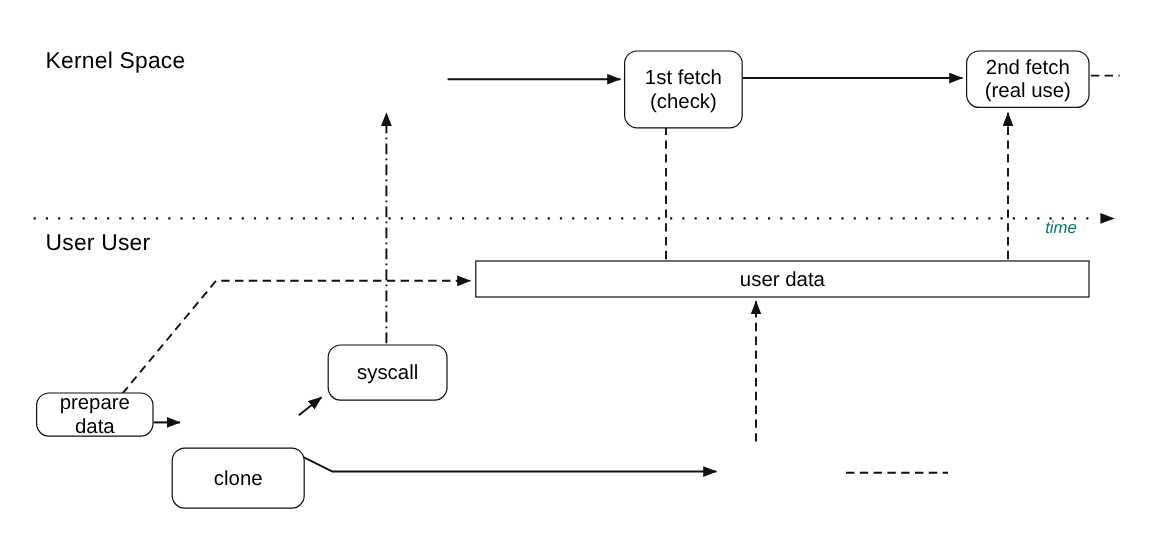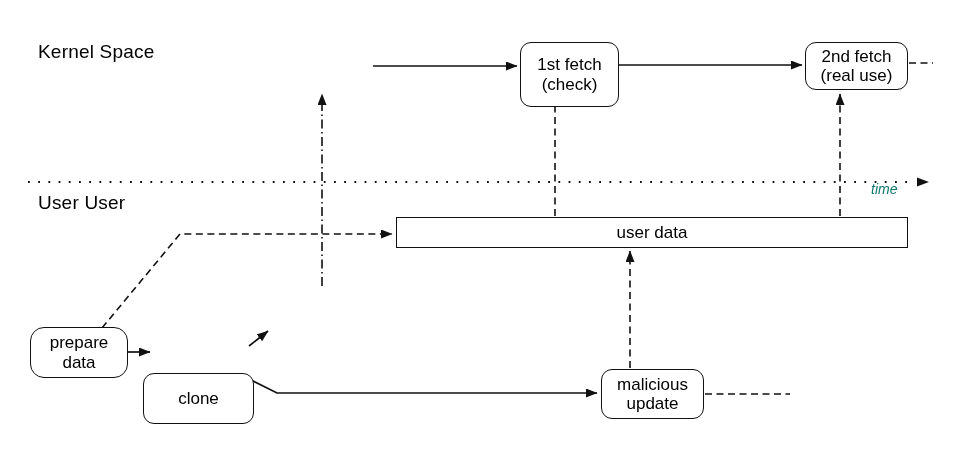--- a/index.html
+++ b/index.html
@@ -46,21 +46,21 @@
     justify-content: center;
     font-size: 17px;
     line-height: 1.13;
     text-align: center;
     white-space: nowrap;
   }
   #entry            { left: 273px; top: 42px;  width: 100px; height: 49px; }
   #first-fetch      { left: 520px; top: 42px;  width: 99px;  height: 65px; }
   #second-fetch     { left: 805px; top: 42px;  width: 103px; height: 48px; text-align: center; }
   #syscall          { left: 273px; top: 287px; width: 100px; height: 47px; }
-  #prepare-data     { left: 30px;  top: 327px; width: 98px;  height: 51px; border-radius: 14px; }
+  #prepare-data     { left: 30px;  top: 327px; width: 98px;  height: 37px; }
   #clone            { left: 143px; top: 327px; width: 111px;  height: 51px; margin-top: 46px; }
   #malicious-update { left: 601px; top: 369px; width: 103px; height: 50px; }
   #user-data {
     left: 396px; top: 217px; width: 512px; height: 31px;
     border-radius: 0;
     border-width: 1.9px;
     flex-direction: row;
     text-align: center;
   }
   svg { display: block; }
@@ -108,28 +108,27 @@
 
   <div class="node" id="second-fetch">
     <span>2nd fetch</span>
     <span>(real use)</span>
   </div>
 
   <div class="node" id="user-data">
     <span>user data</span>
   </div>
 
+  <div class="node" id="syscall">
+    <span>syscall</span>
+  </div>
 
   <div class="node" id="prepare-data">
     <span>prepare</span>
     <span>data</span>
   </div>
 
   <div class="node" id="clone">
     <span>clone</span>
   </div>
 
-  <div class="node" id="malicious-update">
-    <span>malicious</span>
-    <span>update</span>
-  </div>
 
 </div>
 
 </body></html>

